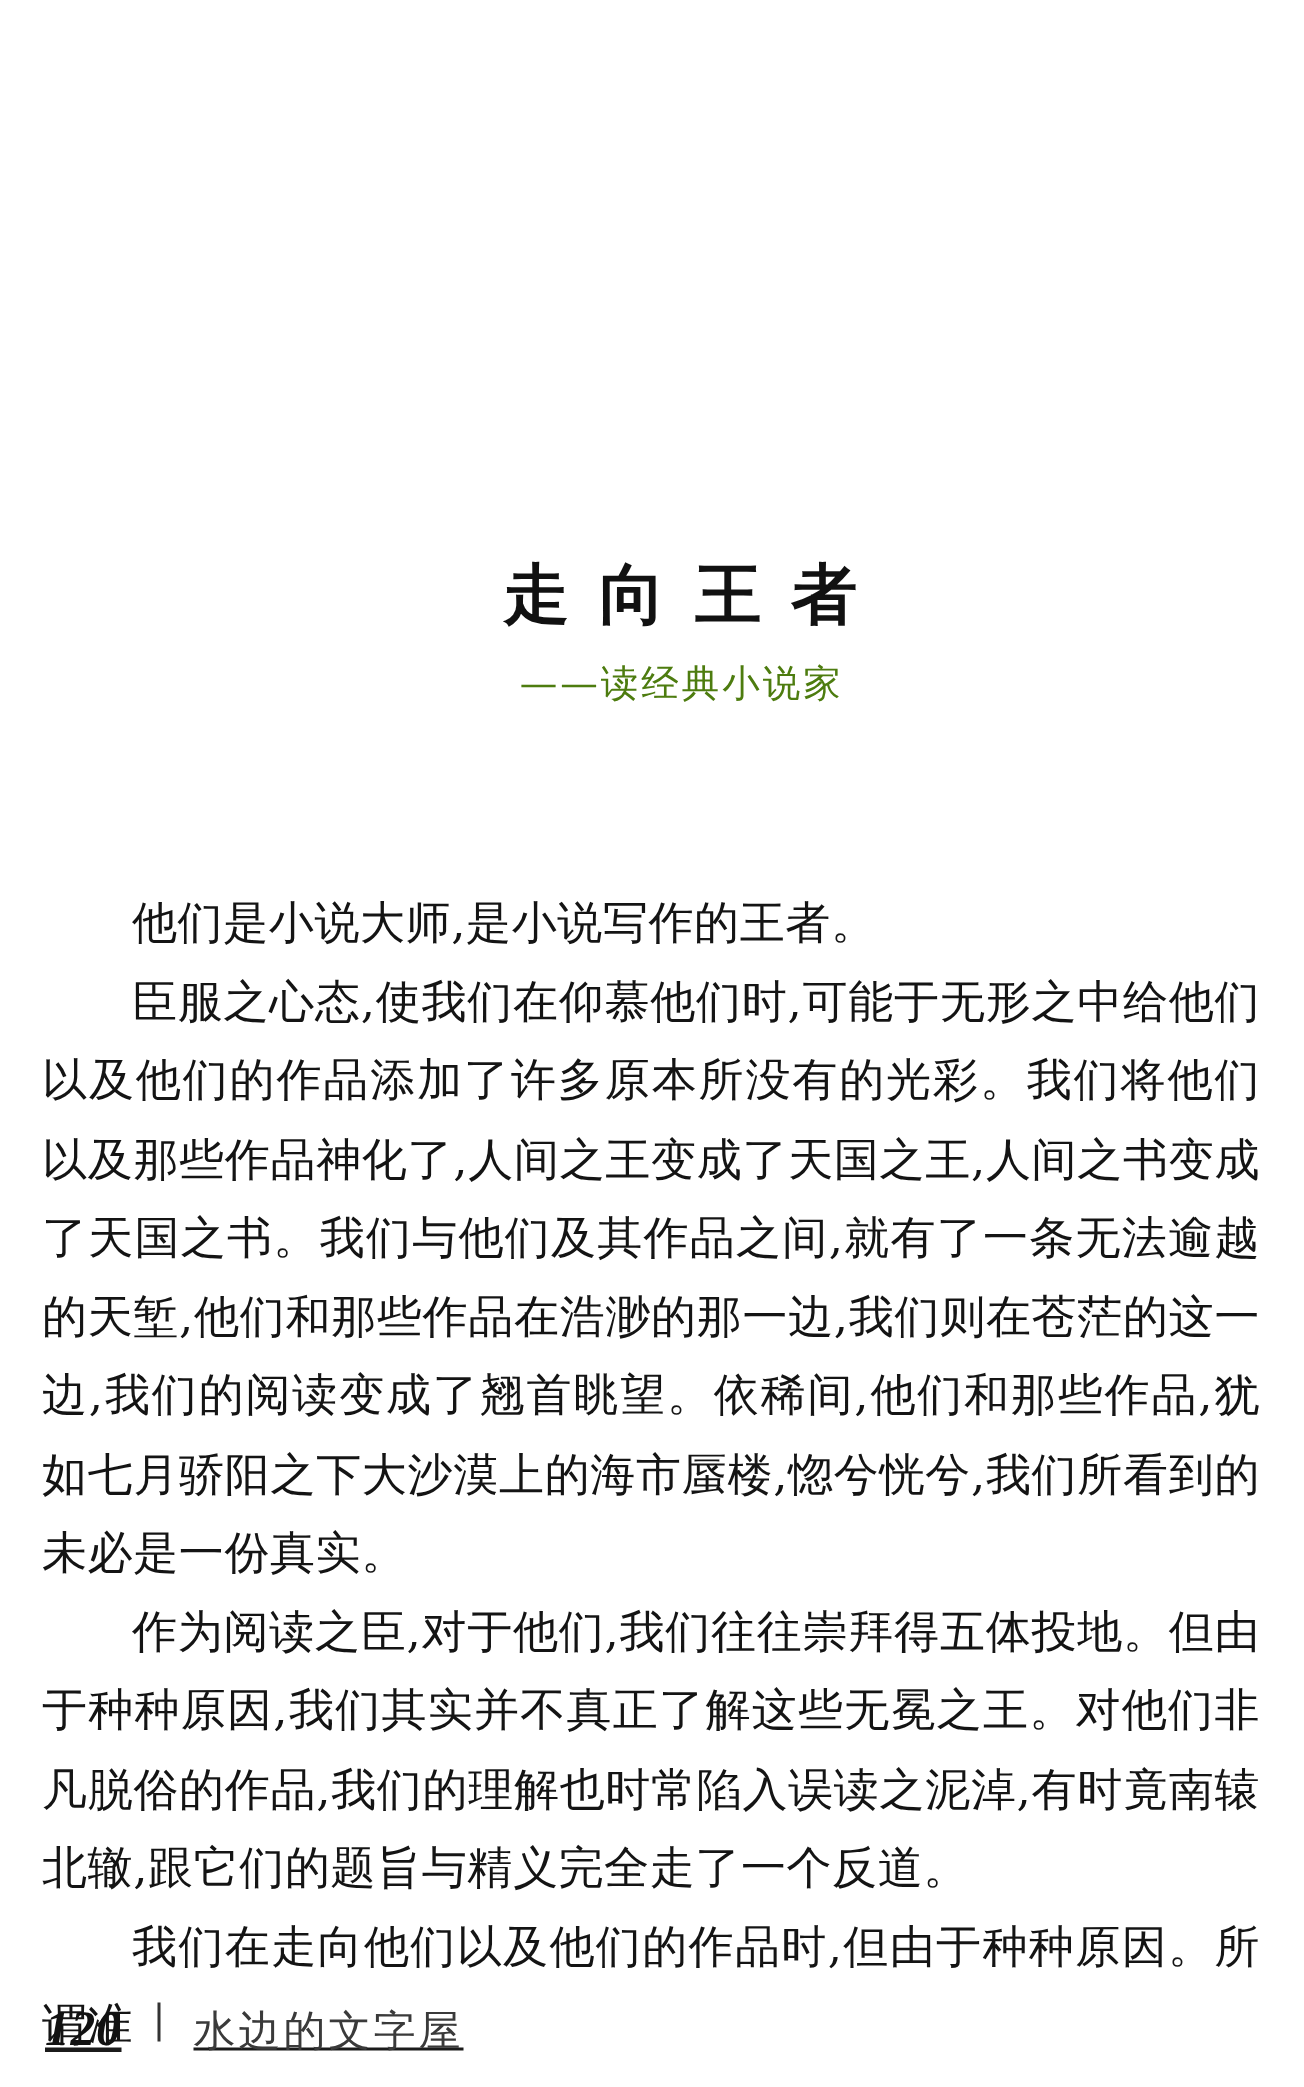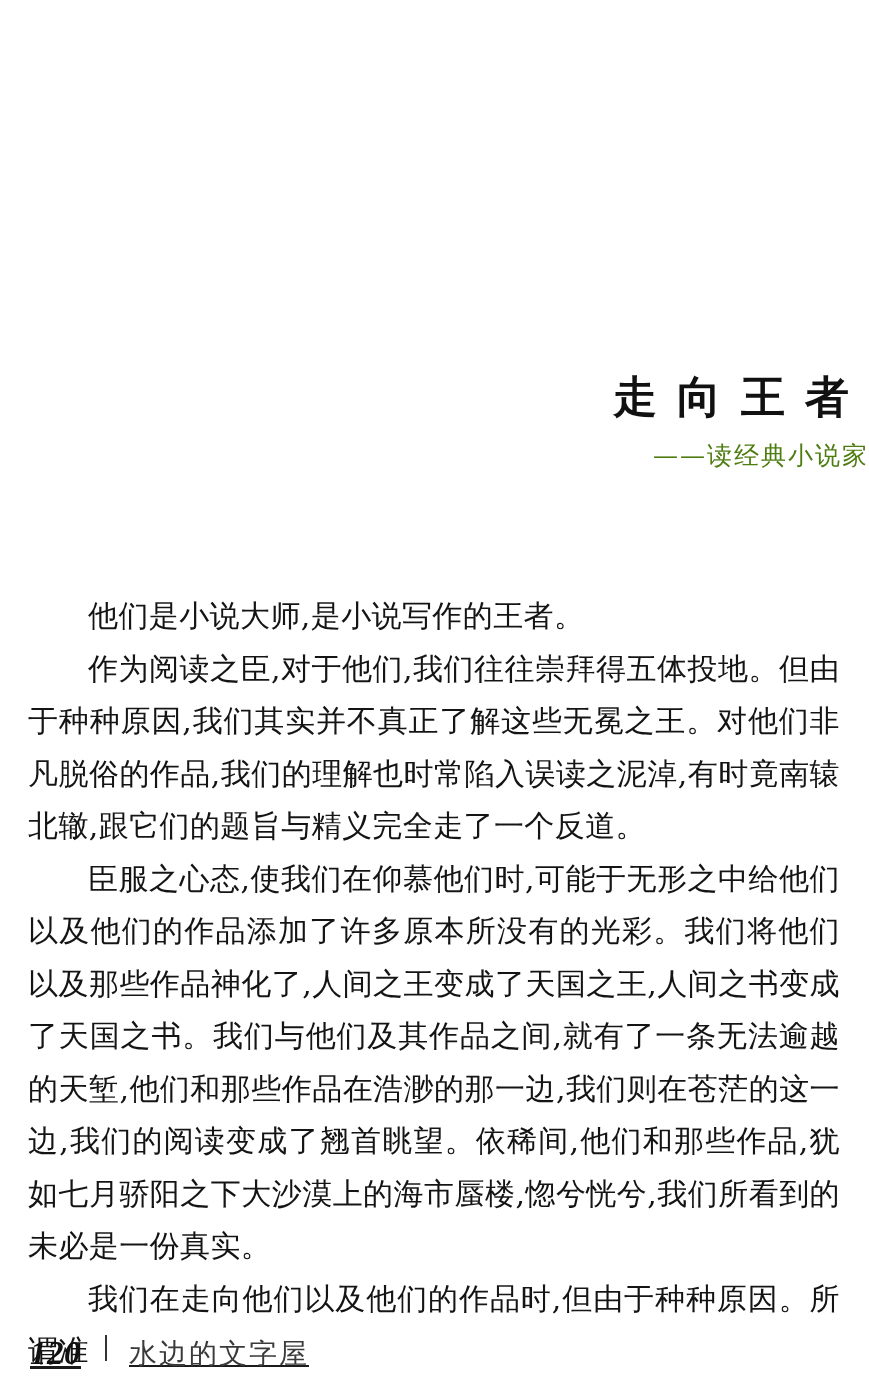--- a/index.html
+++ b/index.html
@@ -19,21 +19,21 @@
     color: #1b1b1b;
     box-sizing: border-box;
   }
 
   
   .title-block {
     position: absolute;
     left: 0;
     right: 0;
     top: 372px;
-    text-align: right;
+    text-align: center;
     margin-left: 38px;
   }
 
   .chapter-title {
     font-family: "DejaVu Sans", "Liberation Sans", sans-serif;
     font-size: 44px;
     font-weight: 700;
     letter-spacing: 20px;
     
     text-indent: 20px;
@@ -115,22 +115,22 @@
 
 <div class="page">
 
   <div class="title-block">
     <h1 class="chapter-title">走向王者</h1>
     <p class="chapter-subtitle">——读经典小说家</p>
   </div>
 
   <div class="body-copy">
     <p>他们是小说大师,是小说写作的王者。</p>
+    <p>臣服之心态,使我们在仰慕他们时,可能于无形之中给他们以及他们的作品添加了许多原本所没有的光彩。我们将他们以及那些作品神化了,人间之王变成了天国之王,人间之书变成了天国之书。我们与他们及其作品之间,就有了一条无法逾越的天堑,他们和那些作品在浩渺的那一边,我们则在苍茫的这一边,我们的阅读变成了翘首眺望。依稀间,他们和那些作品,犹如七月骄阳之下大沙漠上的海市蜃楼,惚兮恍兮,我们所看到的未必是一份真实。</p>
     <p>作为阅读之臣,对于他们,我们往往崇拜得五体投地。但由于种种原因,我们其实并不真正了解这些无冕之王。对他们非凡脱俗的作品,我们的理解也时常陷入误读之泥淖,有时竟南辕北辙,跟它们的题旨与精义完全走了一个反道。</p>
-    <p>臣服之心态,使我们在仰慕他们时,可能于无形之中给他们以及他们的作品添加了许多原本所没有的光彩。我们将他们以及那些作品神化了,人间之王变成了天国之王,人间之书变成了天国之书。我们与他们及其作品之间,就有了一条无法逾越的天堑,他们和那些作品在浩渺的那一边,我们则在苍茫的这一边,我们的阅读变成了翘首眺望。依稀间,他们和那些作品,犹如七月骄阳之下大沙漠上的海市蜃楼,惚兮恍兮,我们所看到的未必是一份真实。</p>
     <p>我们在走向他们以及他们的作品时,但由于种种原因。所谓准</p>
   </div>
 
   <div class="footer">
     <span class="folio">120</span>
     <span class="footer-divider"></span>
     <span class="running-head">水边的文字屋</span>
   </div>
 
 </div>

